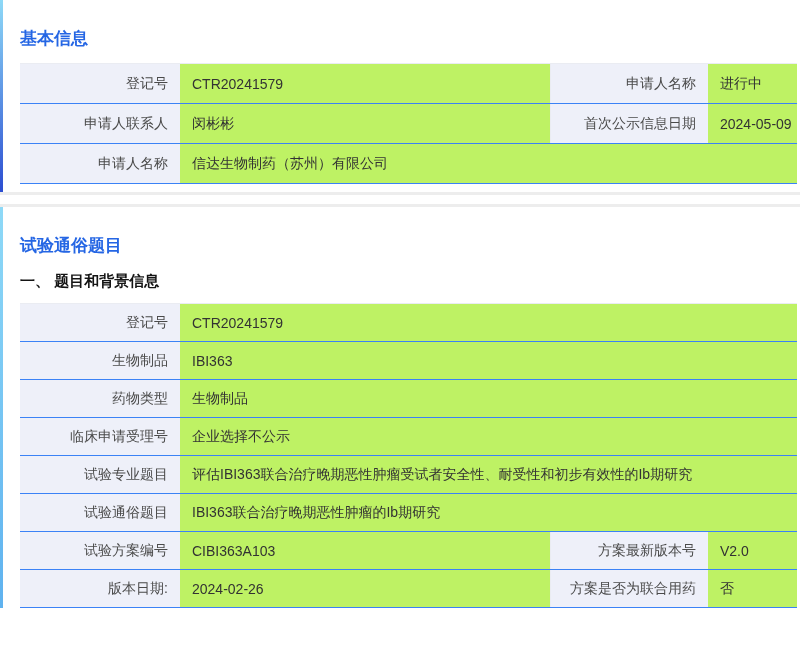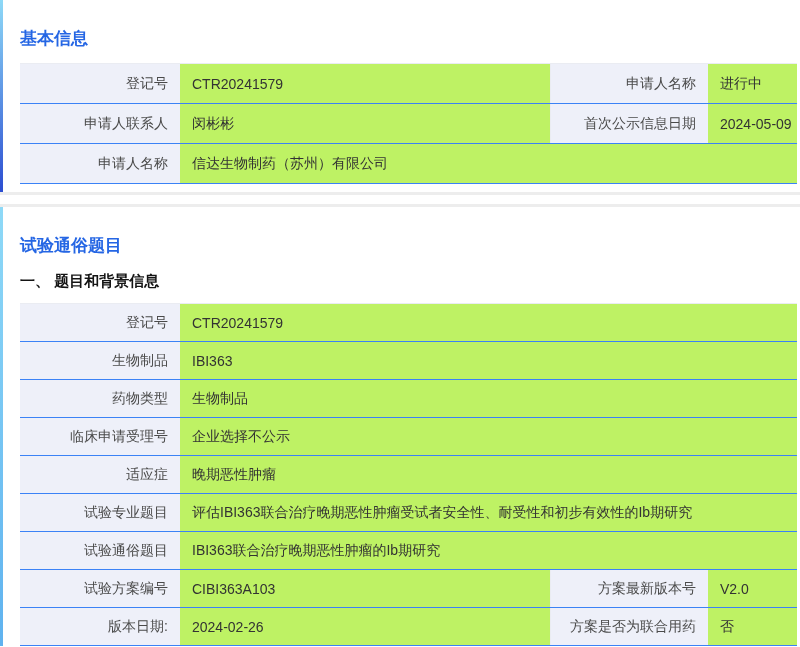--- a/index.html
+++ b/index.html
@@ -104,24 +104,20 @@
     </tr>
     <tr>
       <td class="lbl">药物类型</td>
       <td class="val" colspan="3">生物制品</td>
     </tr>
     <tr>
       <td class="lbl">临床申请受理号</td>
       <td class="val" colspan="3">企业选择不公示</td>
     </tr>
     <tr>
-      <td class="lbl">适应症</td>
-      <td class="val" colspan="3">晚期恶性肿瘤</td>
-    </tr>
-    <tr>
       <td class="lbl">试验专业题目</td>
       <td class="val" colspan="3">评估IBI363联合治疗晚期恶性肿瘤受试者安全性、耐受性和初步有效性的Ib期研究</td>
     </tr>
     <tr>
       <td class="lbl">试验通俗题目</td>
       <td class="val" colspan="3">IBI363联合治疗晚期恶性肿瘤的Ib期研究</td>
     </tr>
     <tr>
       <td class="lbl">试验方案编号</td>
       <td class="val">CIBI363A103</td>

